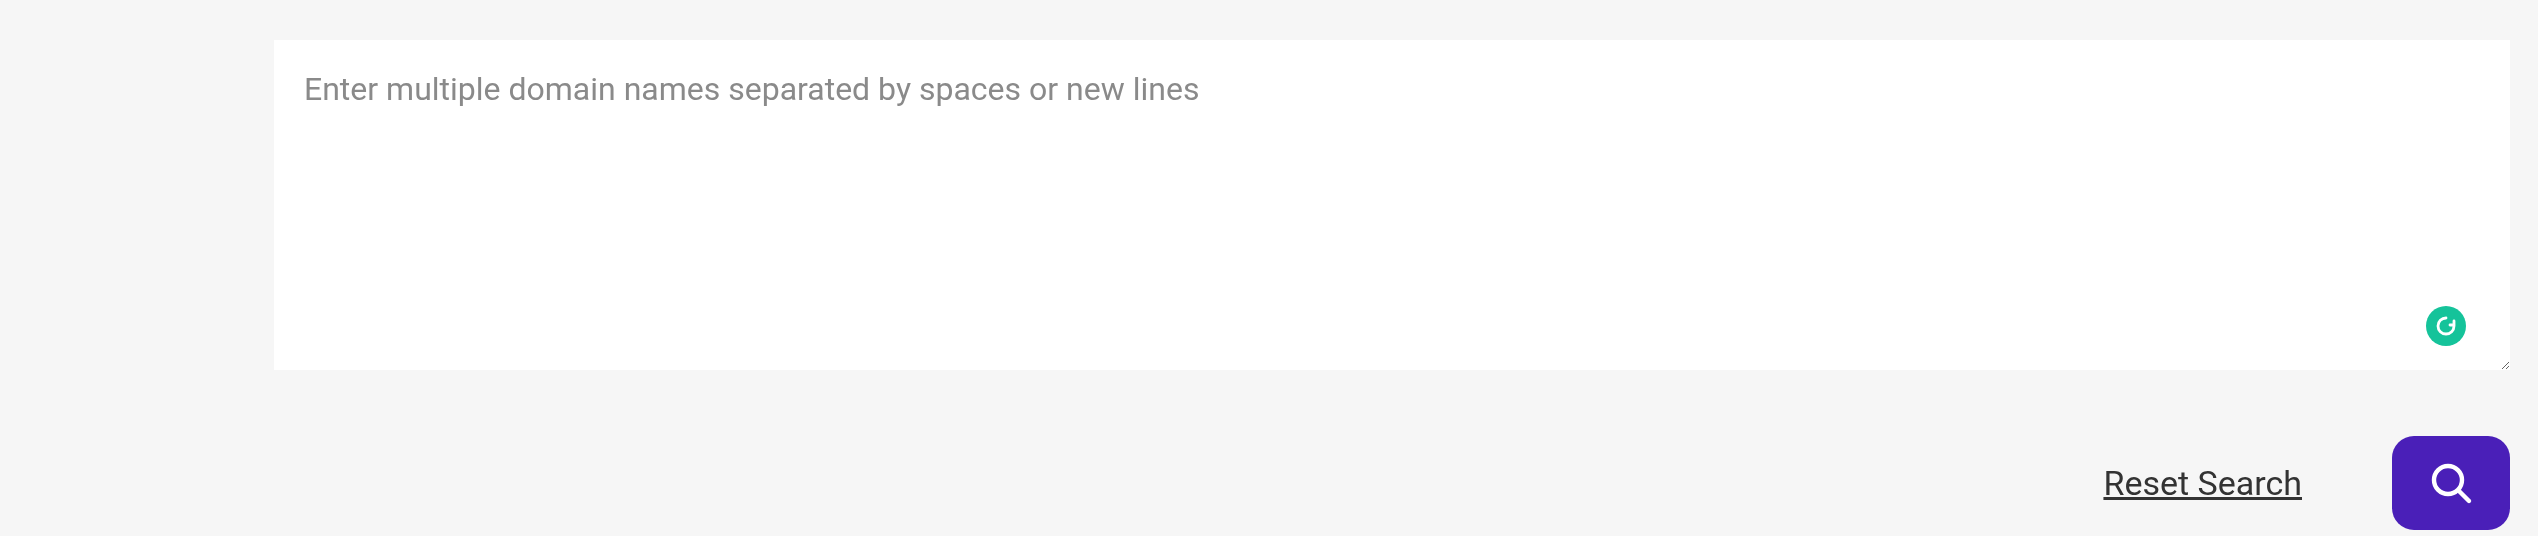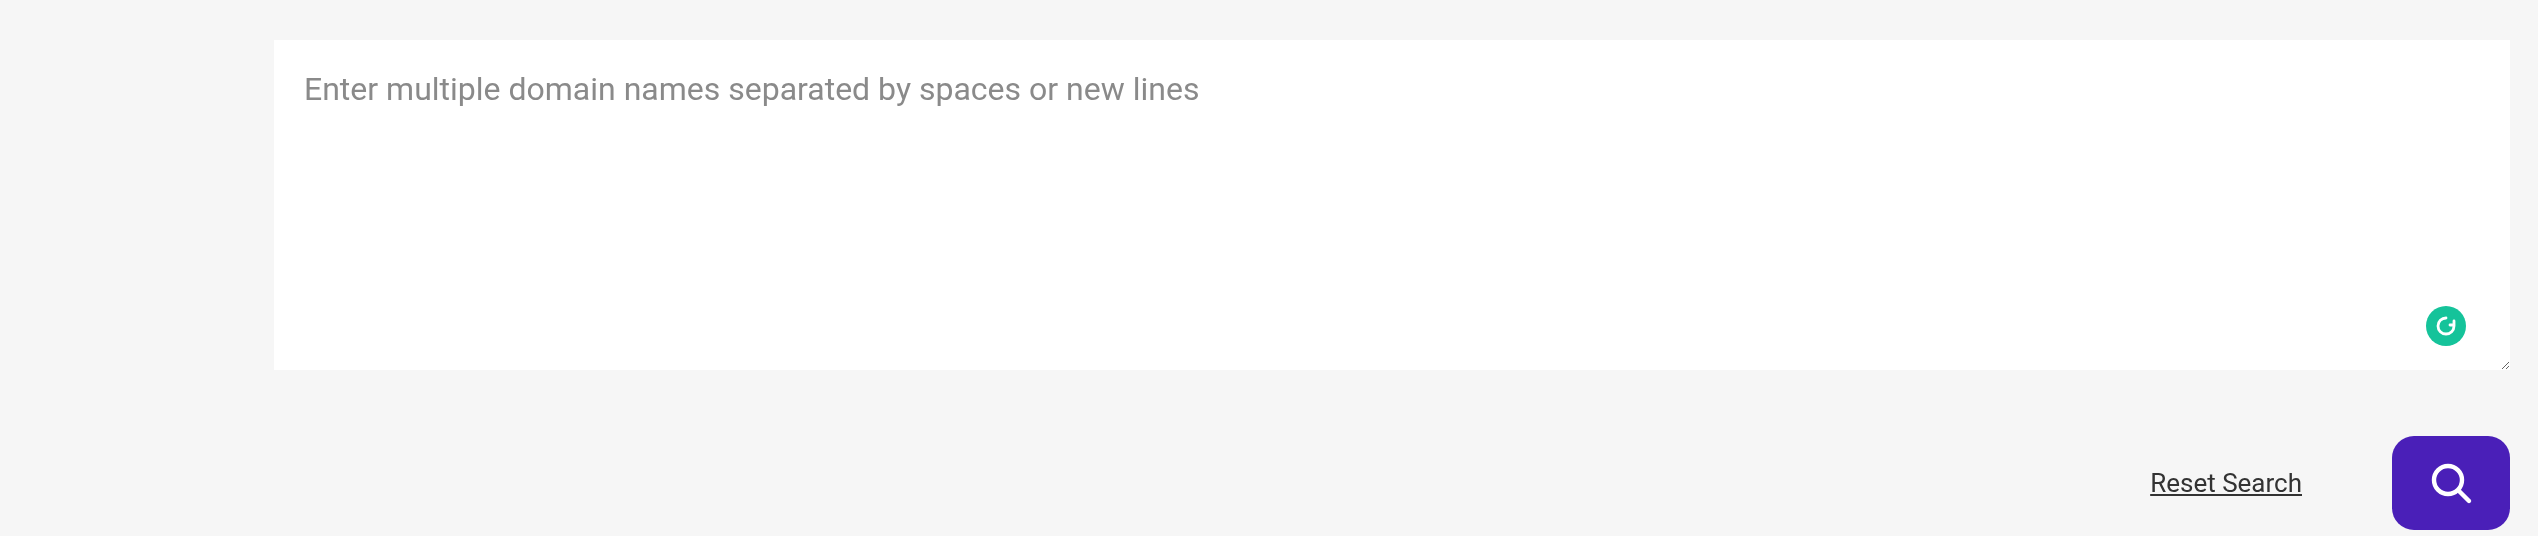--- a/index.html
+++ b/index.html
@@ -60,21 +60,21 @@
     }
     .actions {
       width: 2236px;
       display: flex;
       justify-content: flex-end;
       align-items: center;
       margin-top: 62px;
       gap: 90px;
     }
     .reset-link {
-      font-size: 26px;
+      font-size: 34px;
       color: #333;
       text-decoration: underline;
       cursor: pointer;
       font-weight: 400;
     }
     .search-btn {
       width: 118px;
       height: 94px;
       background: #4a1fb8;
       border: none;

